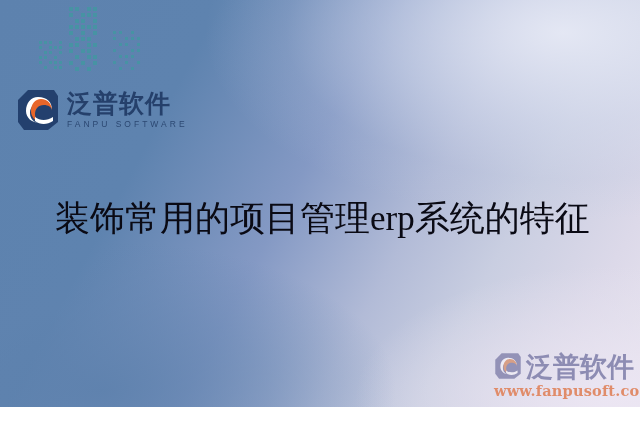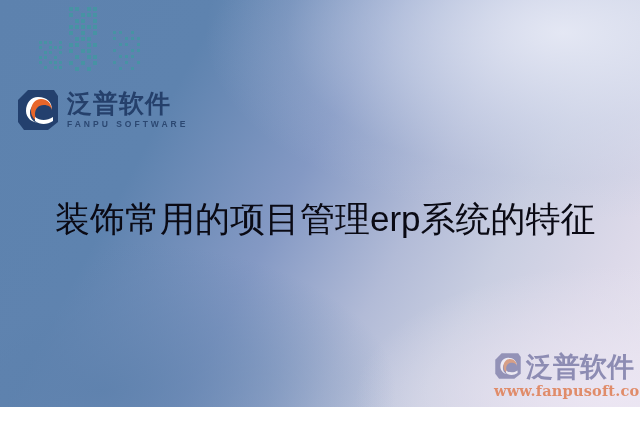--- a/index.html
+++ b/index.html
@@ -79,33 +79,33 @@
     font-family: "DejaVu Sans", "Liberation Sans", sans-serif;
     font-size: 25px;
     font-weight: 700;
     color: #25406b;
     letter-spacing: 1px;
     white-space: nowrap;
   }
   .logo-en {
     font-family: "Liberation Sans", sans-serif;
     font-size: 8.5px;
-    font-weight: 700;
+    font-weight: 400;
     color: #2c4872;
     letter-spacing: 3.0px;
     margin-top: 4px;
     white-space: nowrap;
   }
 
   
   .headline {
     position: absolute;
     left: 55px;
     top: 197px;
-    font-family: Liberation Sans, sans-serif;
+    font-family: Liberation Serif, serif;
     font-size: 35px;
     font-weight: 400;
     color: #0a0a14;
     letter-spacing: 0px;
     white-space: nowrap;
     line-height: 1.25;
   }
 
   
   .watermark {

